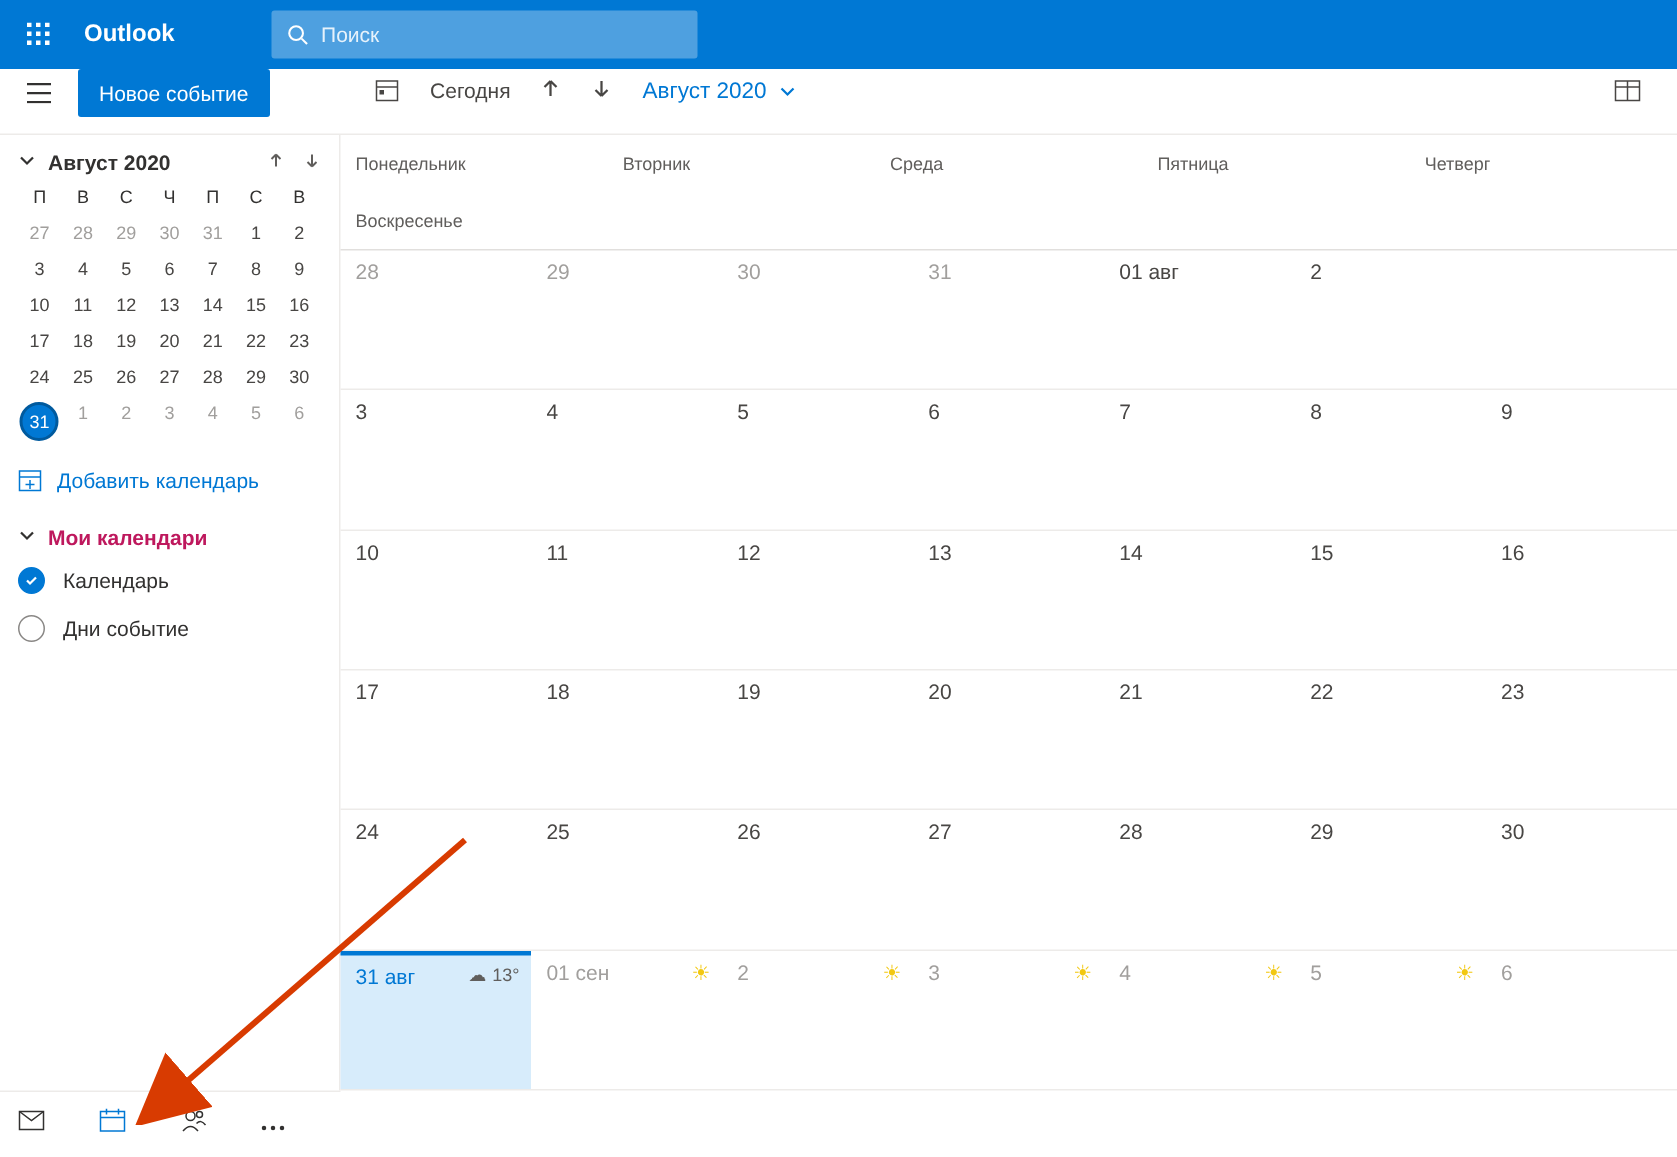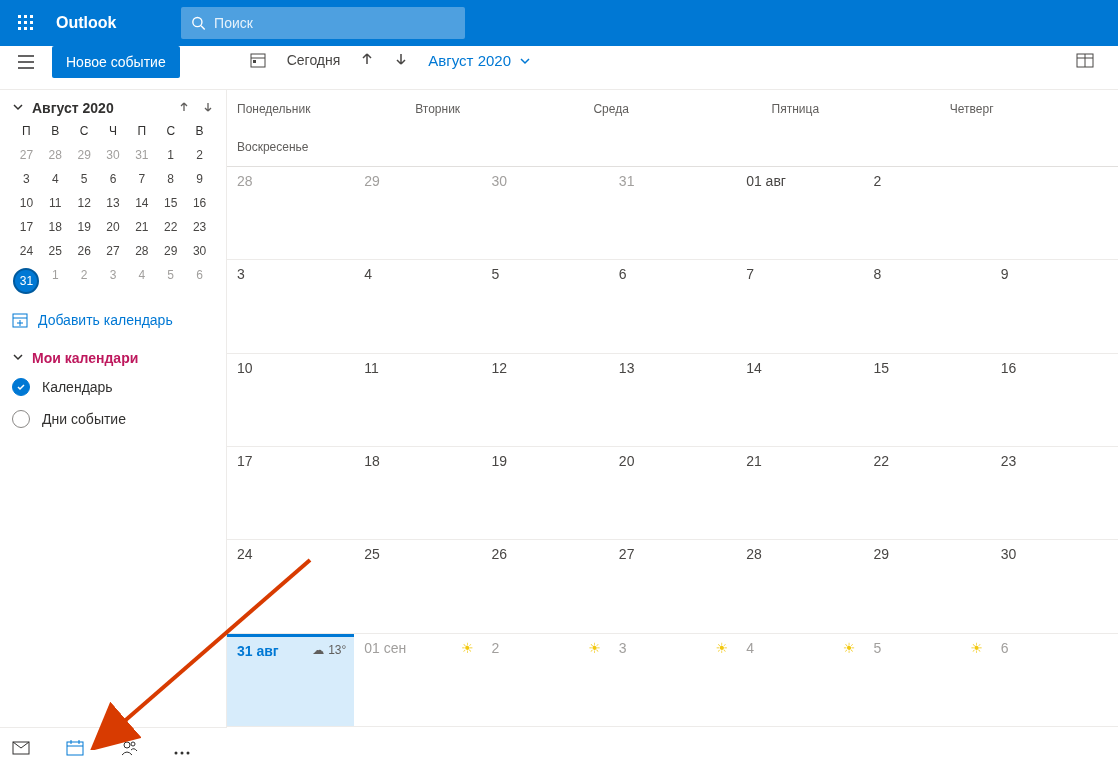--- a/index.html
+++ b/index.html
@@ -44,21 +44,21 @@
 .bottom-bar .bicon.active { color: #0078d4; }
 .calendar { flex: 1; display: flex; flex-direction: column; }
 .dow-row { display: grid; grid-template-columns: repeat(5, 1fr); border-bottom: 1px solid #e1dfdd; }
 .dow-cell { font-size: 12px; color: #605e5c; padding: 12px 10px; }
 .weeks { flex: 1; display: grid; grid-template-rows: repeat(6, 1fr); }
 .week { display: grid; grid-template-columns: repeat(7, 1fr); border-bottom: 1px solid #edebe9; }
 .day { padding: 6px 10px; font-size: 14px; color: #484644; position: relative; }
 .day .dnum { font-size: 14px; }
 .day.dim .dnum { color: #a19f9d; }
 .day.today { background: #d7ecfb; border-top: 3px solid #0078d4; }
-.day.today .dnum { color: #0078d4; font-weight: 700; }
+.day.today .dnum { color: #0078d4; font-weight: 400; }
 .weather { position: absolute; top: 6px; right: 8px; font-size: 12px; color: #605e5c; display: flex; align-items: center; gap: 4px; }
 .sun { color: #f2c811; font-size: 14px; }
 .arrow-annot { position: absolute; pointer-events: none; }
 </style>
 </head>
 <body>
 
 <div class="header">
   <div class="waffle">
     <svg viewBox="0 0 16 16">

